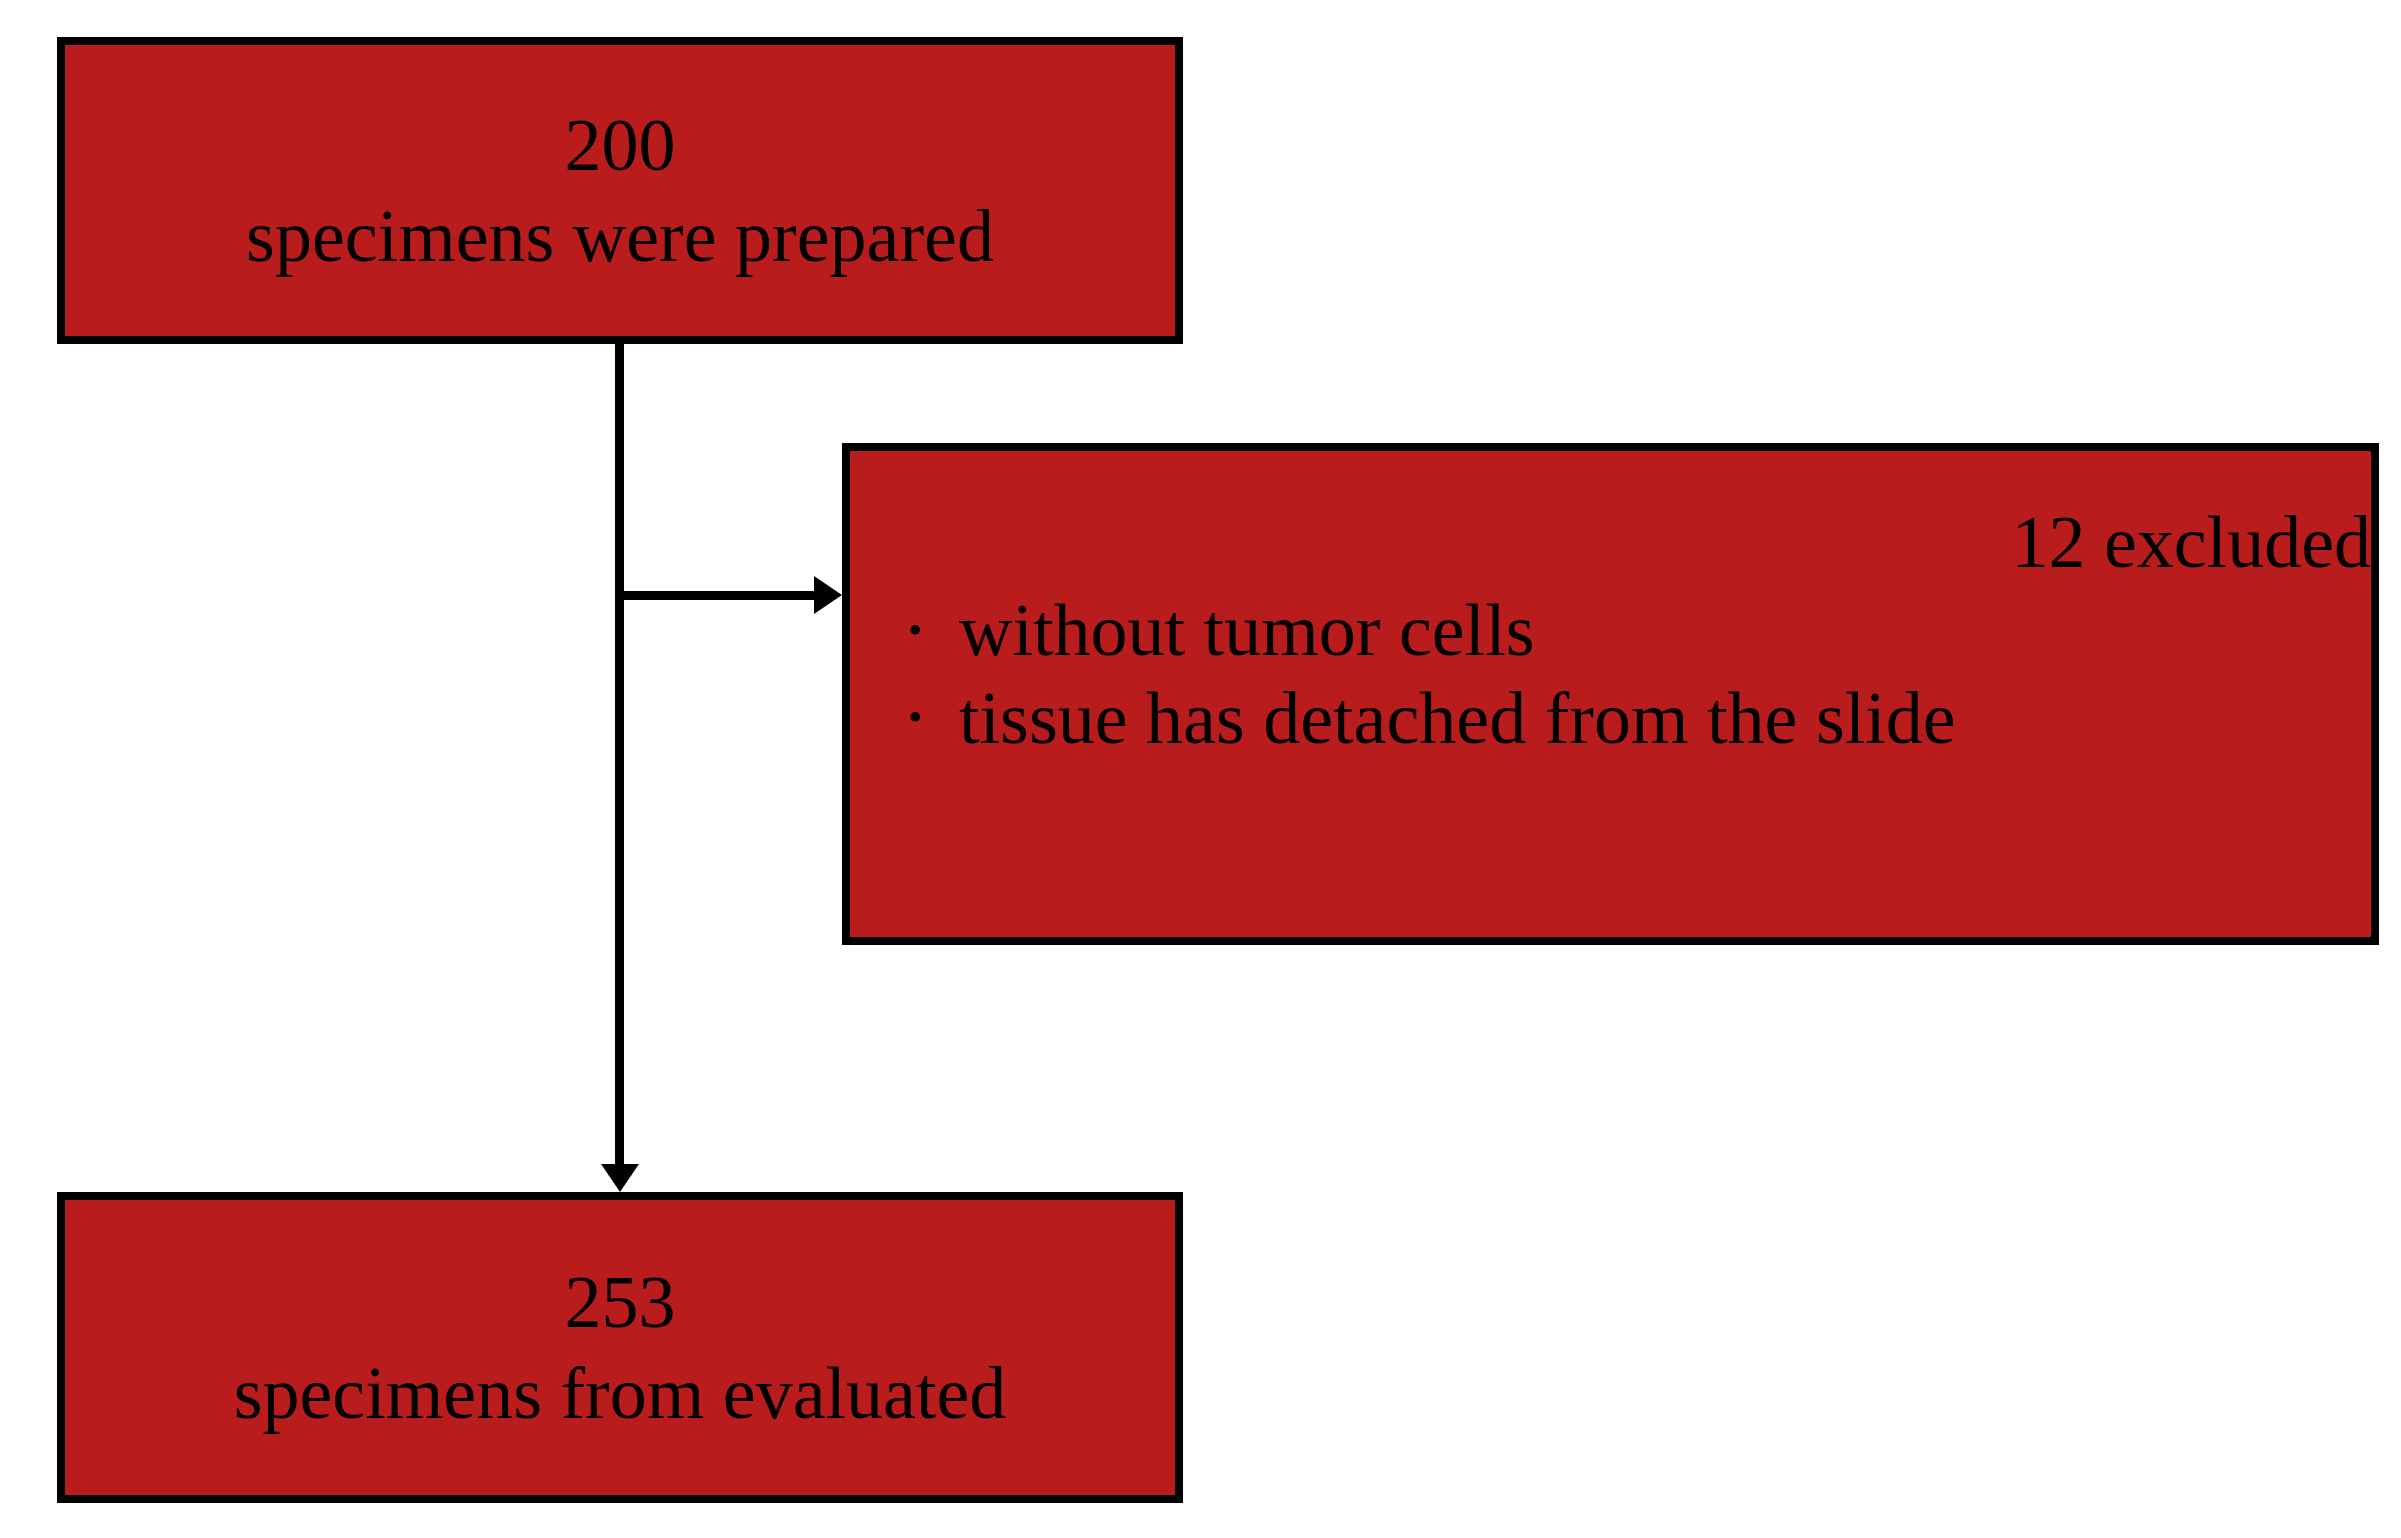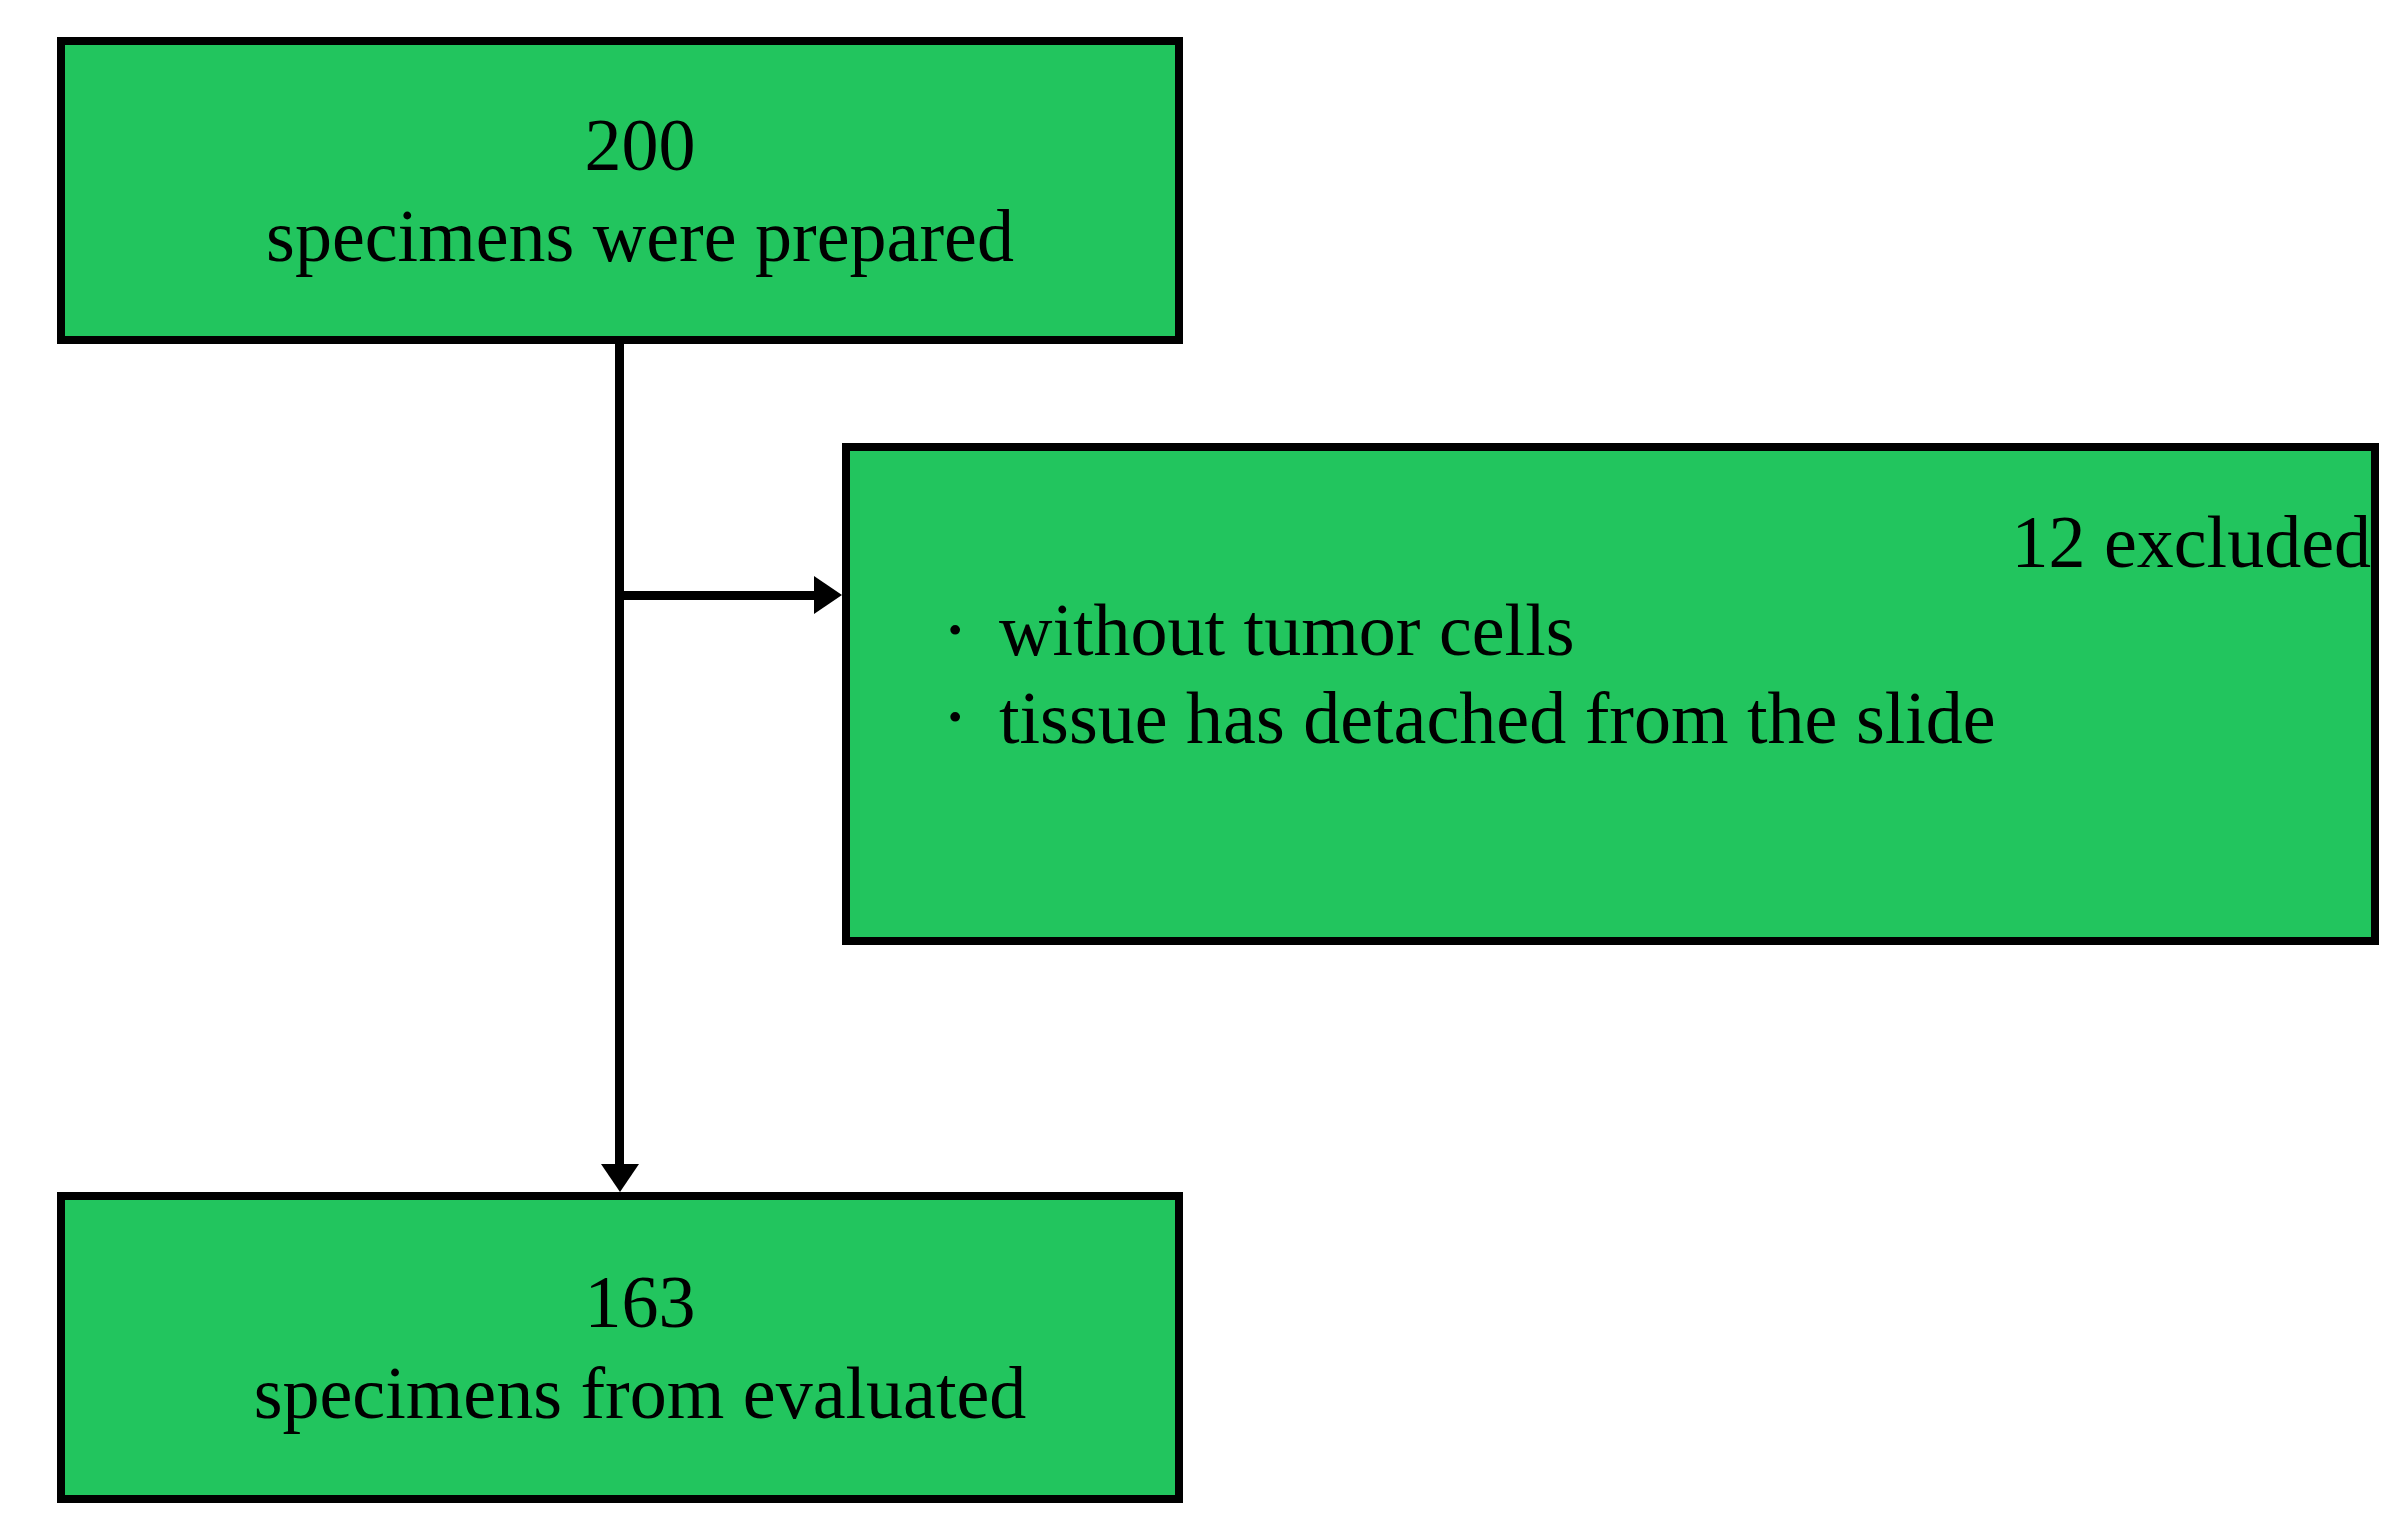--- a/index.html
+++ b/index.html
@@ -13,22 +13,21 @@
     height: 1539px;
     background: #ffffff;
     font-family: "Liberation Serif", "DejaVu Serif", serif;
     color: #000000;
     overflow: hidden;
   }
   .box {
     position: absolute;
     box-sizing: border-box;
     border: 8.2px solid #000000;
-    background: #22c55e;
-    padding-left: 40px;
+    background: #b91c1c;
   }
   .box-prepared {
     left: 57px; top: 37px;
     width: 1126px; height: 307px;
     display: flex; flex-direction: column;
     justify-content: center; align-items: center;
     text-align: center;
   }
   .box-evaluated {
     left: 57px; top: 1192px;
@@ -118,18 +117,18 @@
       <div class="excl-item">
         <span class="bullet">•</span><span>without tumor cells</span>
       </div>
       <div class="excl-item">
         <span class="bullet">•</span><span>tissue has detached from the slide</span>
       </div>
     </div>
   </div>
 
   <div class="box box-evaluated">
-    <div class="count-line">163</div>
+    <div class="count-line">253</div>
     <div class="label-line">specimens from evaluated</div>
   </div>
 
 </div>
 
 
 </body></html>

